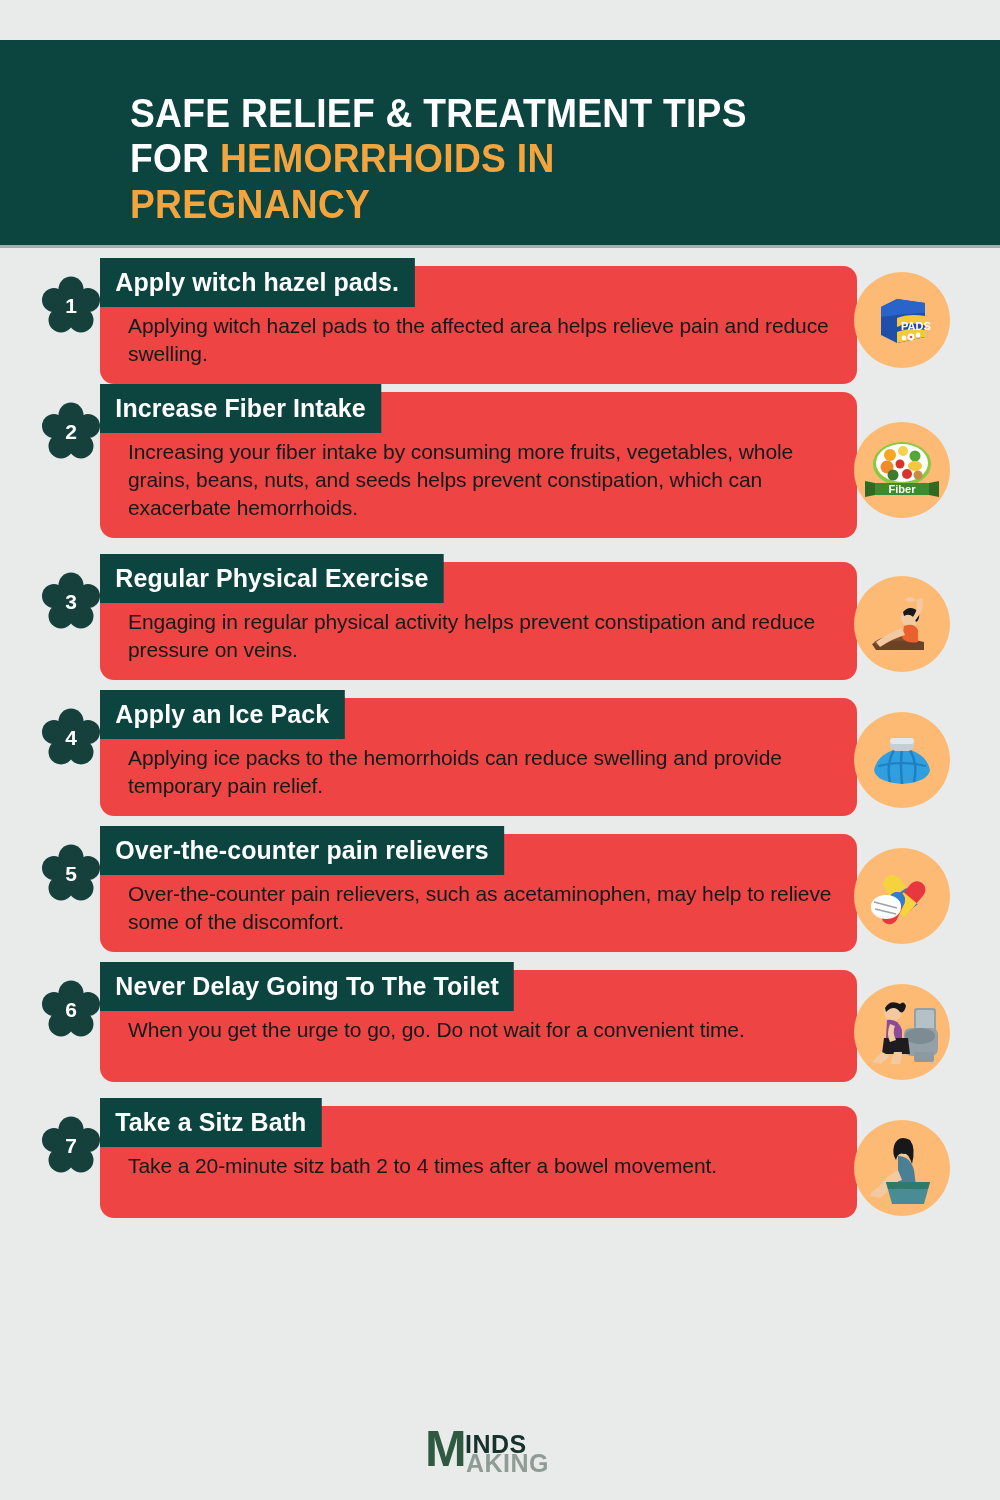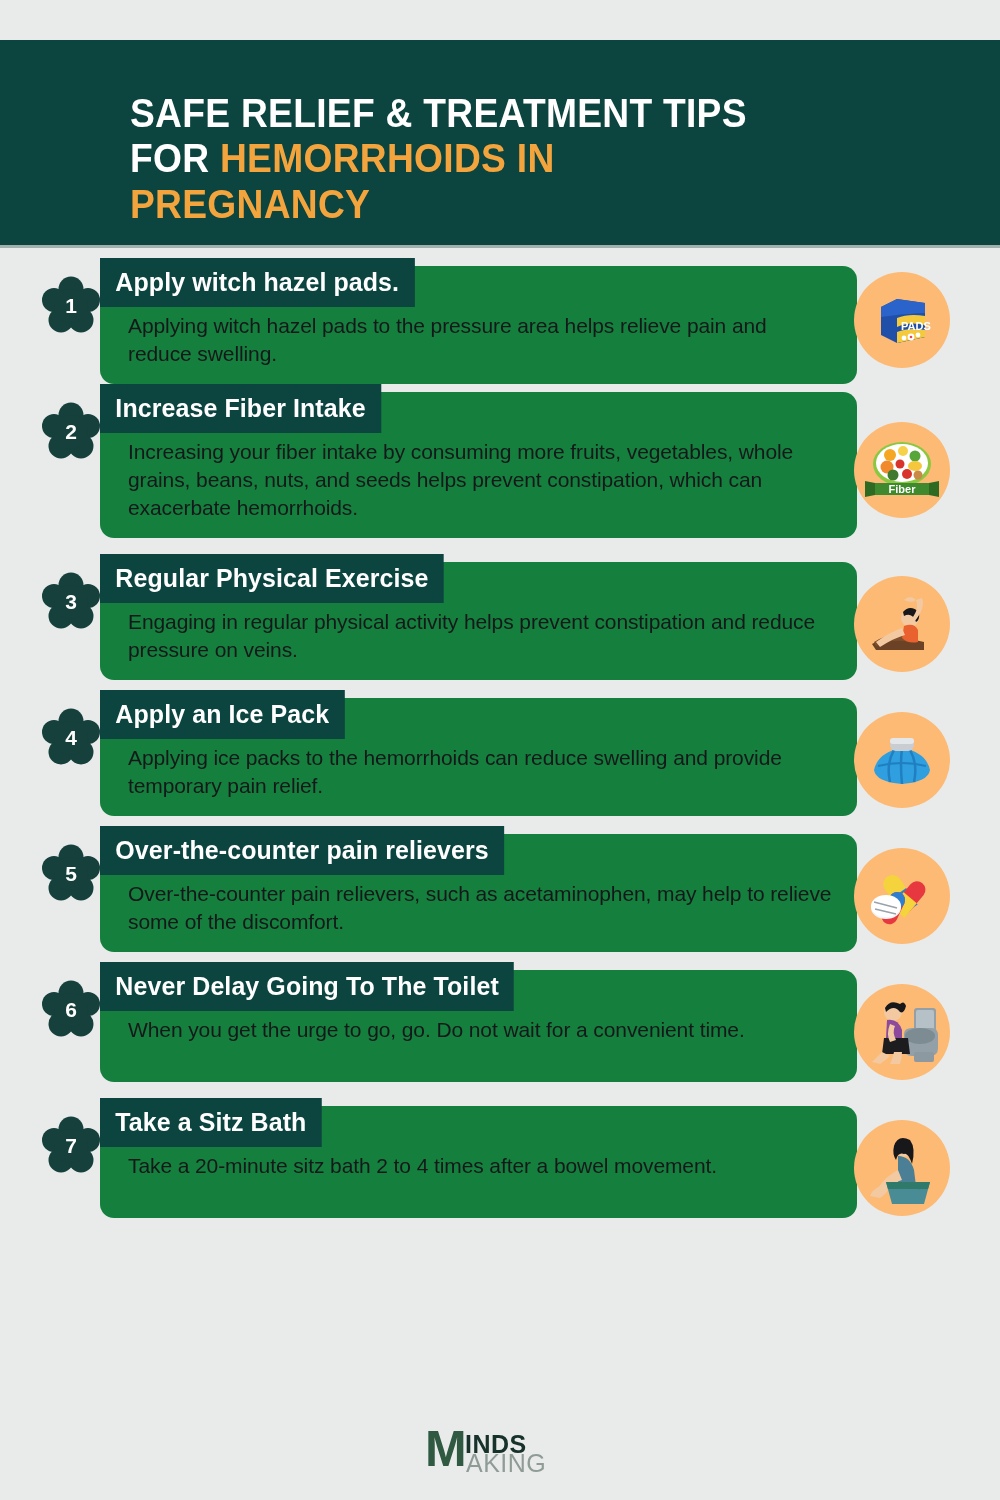--- a/index.html
+++ b/index.html
@@ -63,21 +63,21 @@
     margin: 0 0 8px 0;
     padding: 0 0 0 0;
     min-height: 118px;
   }
 
   
   .tip-card {
     position: relative;
     margin-left: 100px;
     margin-right: 143px;
-    background: #15803d;
+    background: #ef4444;
     border-radius: 14px;
     min-height: 96px;
     padding: 46px 22px 16px 28px;
   }
 
   
   .tip-title {
     position: absolute;
     top: -8px;
     left: 0px;
@@ -168,21 +168,21 @@
     font-size: 25px;
     font-weight: 700;
     color: #17312b;
     letter-spacing: 0.5px;
     line-height: 1;
   }
   .logo-aking {
     position: absolute;
     left: 41px; top: 25px;
     font-size: 25px;
-    font-weight: 400;
+    font-weight: 700;
     color: #8f9c96;
     letter-spacing: 0.5px;
     line-height: 1;
   }
 </style>
 </head>
 <body>
 
 <div class="page">
 
@@ -206,21 +206,21 @@
             <circle cx="46" cy="24" r="12"></circle>
               <circle cx="19" cy="44" r="12.5"></circle>
             <circle cx="39" cy="44" r="12.5"></circle>
               <circle cx="29" cy="30" r="17"></circle>
           </g>
         </svg>
         <span class="badge-num">1</span>
       </div>
       <div class="tip-card">
         <div class="tip-title">Apply witch hazel pads.</div>
-        <div class="tip-desc">Applying witch hazel pads to the pressure area helps relieve pain and reduce swelling.</div>
+        <div class="tip-desc">Applying witch hazel pads to the affected area helps relieve pain and reduce swelling.</div>
       </div>
       <div class="icon-circle" style="top:6px">
         <svg width="70" height="70" viewBox="0 0 70 70">
           <path d="M14 22 L30 14 L58 18 L58 52 L30 58 L14 50 Z" fill="#1f4fa8"></path>
           <path d="M14 22 L30 14 L58 18 L58 28 L30 30 L14 32 Z" fill="#2a63c9"></path>
           <path d="M30 30 L58 28 L58 52 L30 58 Z" fill="#1f4fa8"></path>
           <path d="M30 33 Q42 28 58 31 L58 40 Q42 36 30 42 Z" fill="#f5c93c"></path>
           <path d="M30 47 Q42 42 58 45 L58 52 L30 58 Z" fill="#f5c93c"></path>
           <text x="34" y="45" font-family="Liberation Sans, sans-serif" font-size="11" font-weight="800" fill="#ffffff">PADS</text>
           <circle cx="44" cy="52" r="3.4" fill="#ffffff"></circle>

